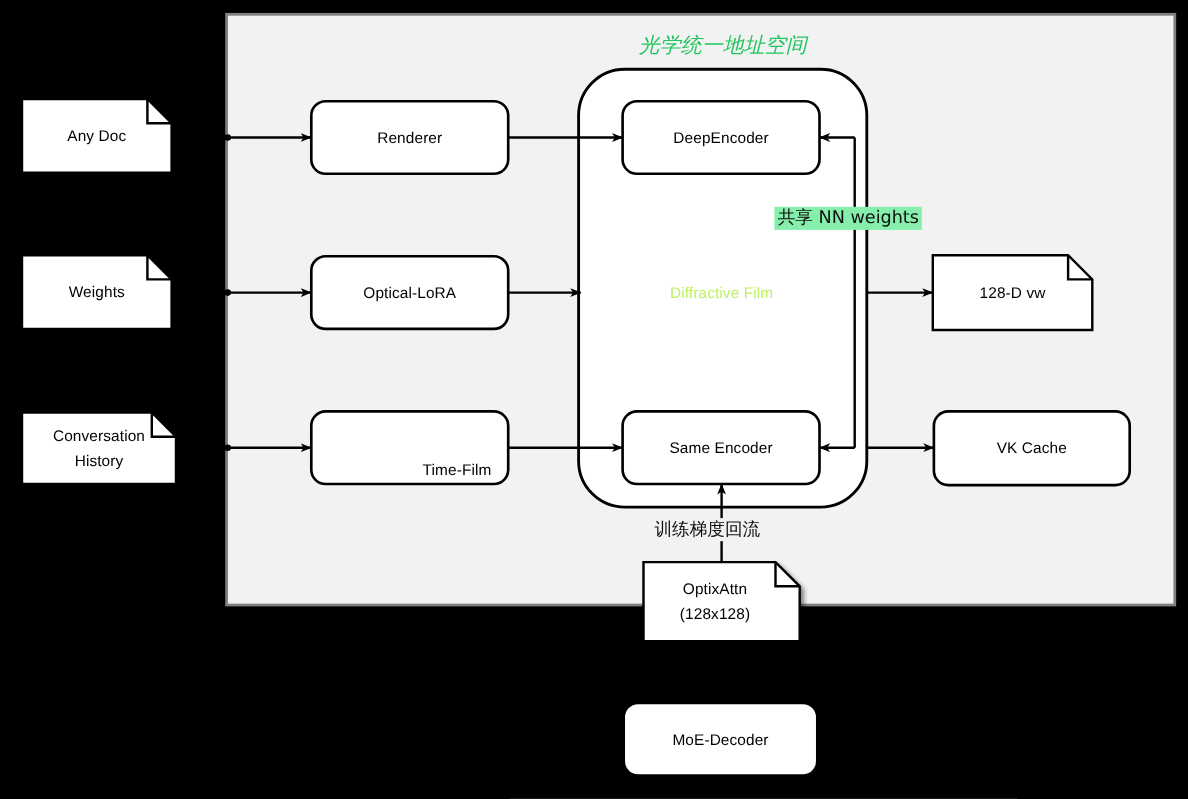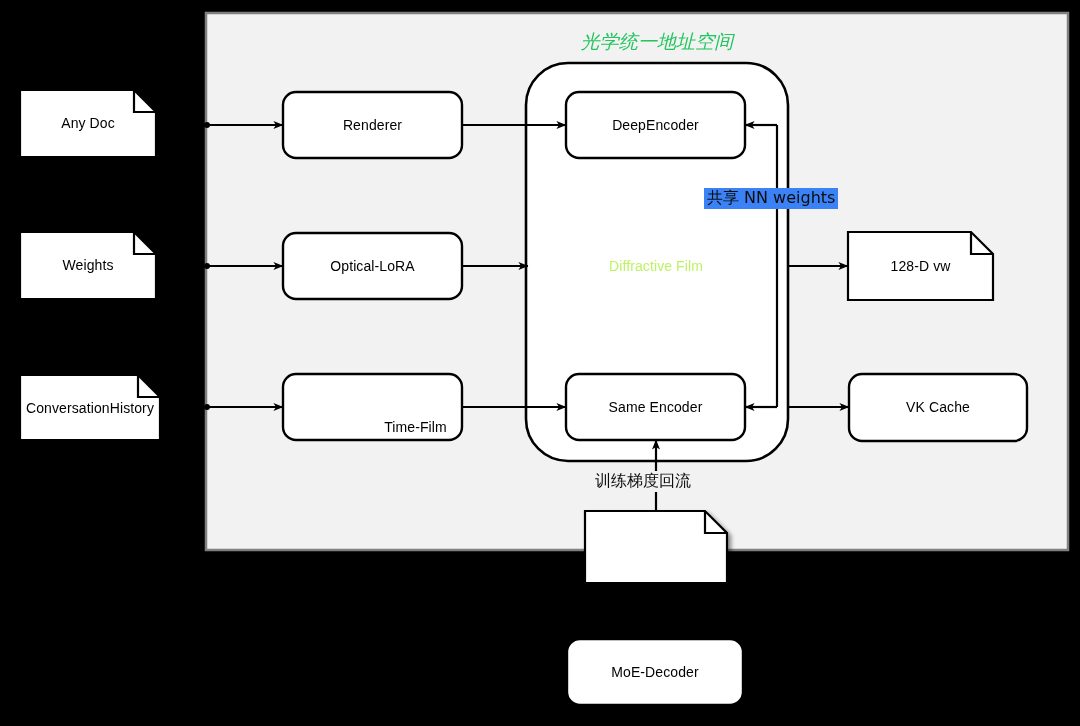--- a/index.html
+++ b/index.html
@@ -30,21 +30,21 @@
   .title-cn{font-style:italic;font-size:19px;color:#22c55e;}
   .edge-lbl{
     position:absolute;
     font-size:16px;
     color:#0d0d0d;
     background:#f2f2f2;
     padding:0 3px;
     white-space:pre;
     pointer-events:none;
   }
-  .edge-lbl.onwhite{background:#3b82f6;}
+  .edge-lbl.onwhite{background:#86efac;}
 </style>
 </head>
 <body>
 
 <div id="stage">
 
   <svg id="svgroot" viewBox="0 0 1080 726" xmlns="http://www.w3.org/2000/svg">
     <defs>
       <marker id="arrow" markerWidth="12" markerHeight="12" refX="9.6" refY="4" orient="auto" markerUnits="userSpaceOnUse">
         <path d="M0,0 L10,4 L0,8 L2.6,4 Z" fill="#000"></path>
@@ -138,35 +138,39 @@
       <line x1="656" y1="511" x2="656" y2="440" marker-end="url(#arrow)"></line>
     </g>
   </svg>
 
   <div class="lbl title-cn cn" style="left:526px;top:28px;width:262px;height:26px;">光学统一地址空间</div>
 
   <div class="lbl" style="left:20px;top:90px;width:136px;height:67px;">Any Doc</div>
 
   <div class="lbl" style="left:20px;top:232px;width:136px;height:67px;">Weights</div>
 
-  <div class="lbl wrap" style="left:16px;top:375px;width:148px;height:66px;">
+  <div class="lbl wrap" style="left:16px;top:375px;width:148px;height:66px;flex-direction:column;">
     <span>Conversation</span>
     <span>History</span>
   </div>
 
   <div class="lbl" style="left:283px;top:92px;width:179px;height:66px;">Renderer</div>
   <div class="lbl" style="left:283px;top:233px;width:179px;height:66px;">Optical-LoRA</div>
   <div class="lbl" style="left:283px;top:394px;width:211px;height:66px;margin-left:27px;">Time-Film</div>
 
   <div class="lbl" style="left:566px;top:92px;width:179px;height:66px;">DeepEncoder</div>
   <div class="lbl blue" style="left:556px;top:250px;width:200px;height:32px;">Diffractive Film</div>
   <div class="lbl" style="left:566px;top:374px;width:179px;height:66px;">Same Encoder</div>
 
   <div class="lbl" style="left:848px;top:232px;width:145px;height:68px;">128-D vw</div>
   <div class="lbl" style="left:849px;top:374px;width:178px;height:67px;">VK Cache</div>
 
+  <div class="lbl wrap" style="left:585px;top:511px;width:130px;height:72px;flex-direction:column;">
+    <span>OptixAttn</span>
+    <span>(128x128)</span>
+  </div>
 
   <div class="lbl" style="left:567px;top:639px;width:176px;height:66px;">MoE-Decoder</div>
 
   <div class="edge-lbl cn onwhite" style="left:704px;top:188px;">共享 NN weights</div>
   <div class="edge-lbl cn" style="left:592px;top:471px;">训练梯度回流</div>
 
 </div>
 
 </body></html>

